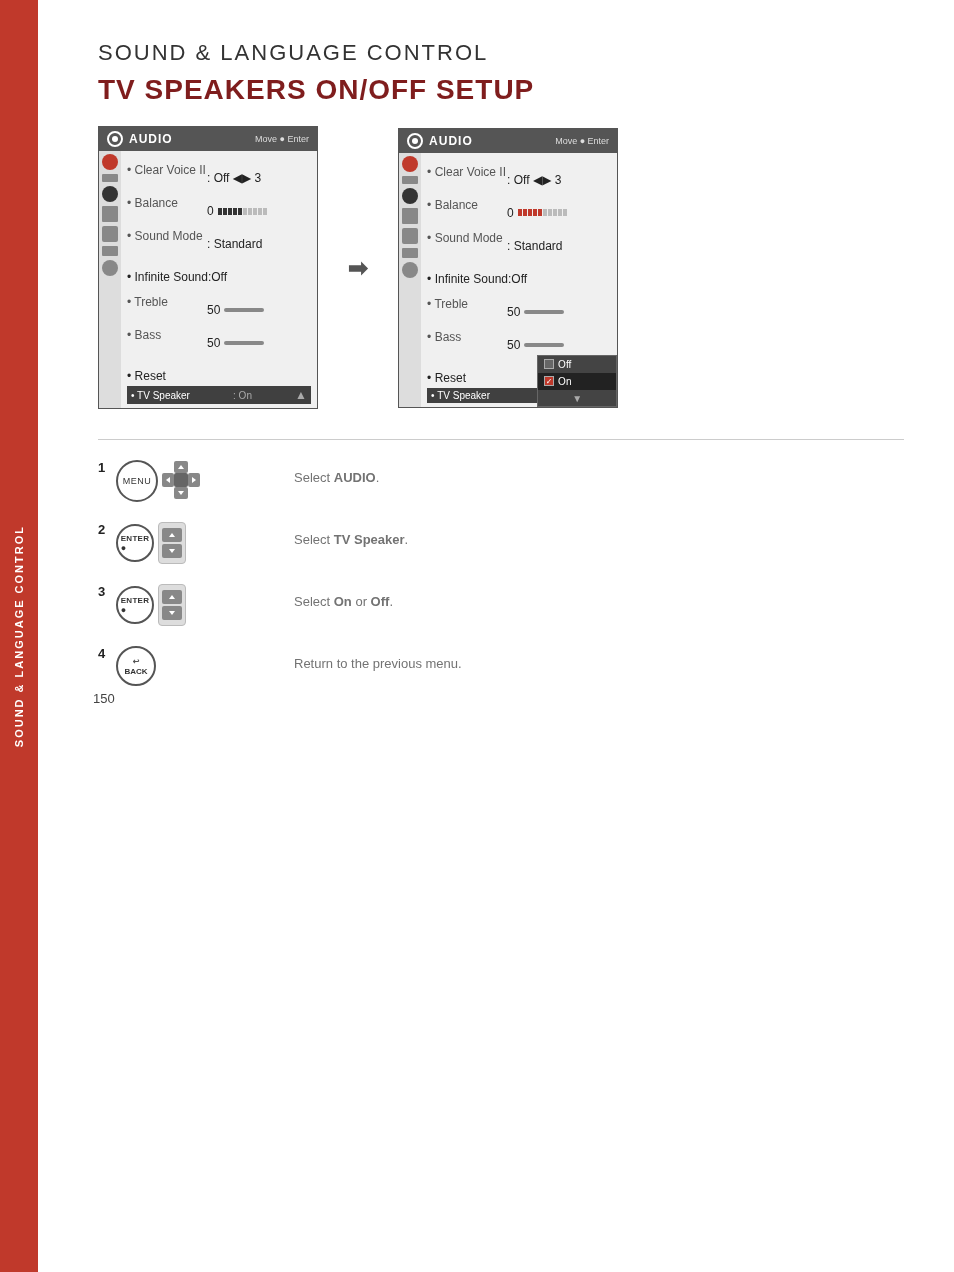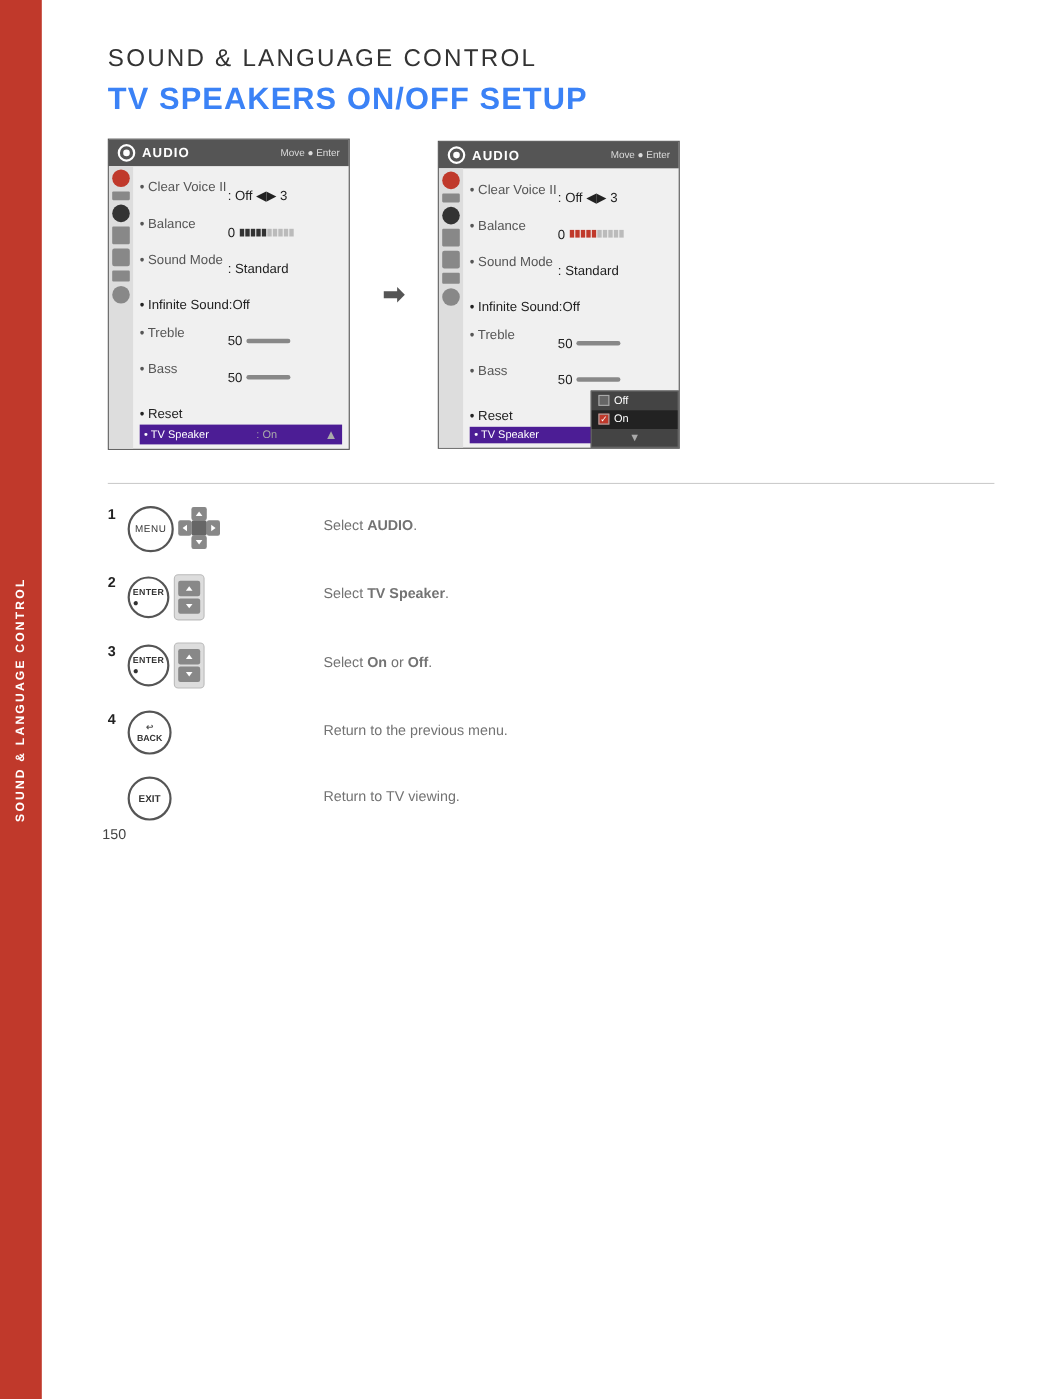--- a/index.html
+++ b/index.html
@@ -46,21 +46,21 @@
       font-size: 22px;
       font-weight: 400;
       letter-spacing: 2px;
       color: #333;
       text-transform: uppercase;
       margin-bottom: 8px;
     }
     .page-title-sub {
       font-size: 28px;
       font-weight: bold;
-      color: #3b82f6;
+      color: #7f1d1d;
       letter-spacing: 1px;
       text-transform: uppercase;
       margin-bottom: 20px;
     }
 
     
     .description {
       font-size: 13px;
       color: #333;
       margin-bottom: 40px;
@@ -168,21 +168,21 @@
     }
     .panel-row .value {
       color: #222;
       display: flex;
       align-items: center;
       gap: 4px;
       margin-top: 16px;
     }
 
     .tv-speaker-row {
-      background: #4c1d95;
+      background: #404040;
       color: white;
       padding: 2px 4px;
       display: flex;
       align-items: center;
       justify-content: space-between;
       font-size: 10px;
     }
     .tv-speaker-row .value {
       color: #aaa;
     }
@@ -631,29 +631,18 @@
         <div class="step-button-group">
           <div class="btn-round btn-back" style="display:flex;flex-direction:column;align-items:center;gap:1px;">
             <span style="font-size:8px;color:#555;">↩</span>
             <span style="font-size:8px;font-weight:bold;">BACK</span>
           </div>
         </div>
       </div>
       <div class="step-text">Return to the previous menu.</div>
     </div>
 
-    <div class="step">
-      <div class="step-number-container">
-        <span class="step-num" style="visibility:hidden;">5</span>
-        <div class="step-button-group">
-          <div class="btn-round btn-exit">
-            <span style="font-size:9px;">EXIT</span>
-          </div>
-        </div>
-      </div>
-      <div class="step-text">Return to TV viewing.</div>
-    </div>
 
   </div>
 
   <div class="page-number">150</div>
 
 </div>
 
 </body></html>

